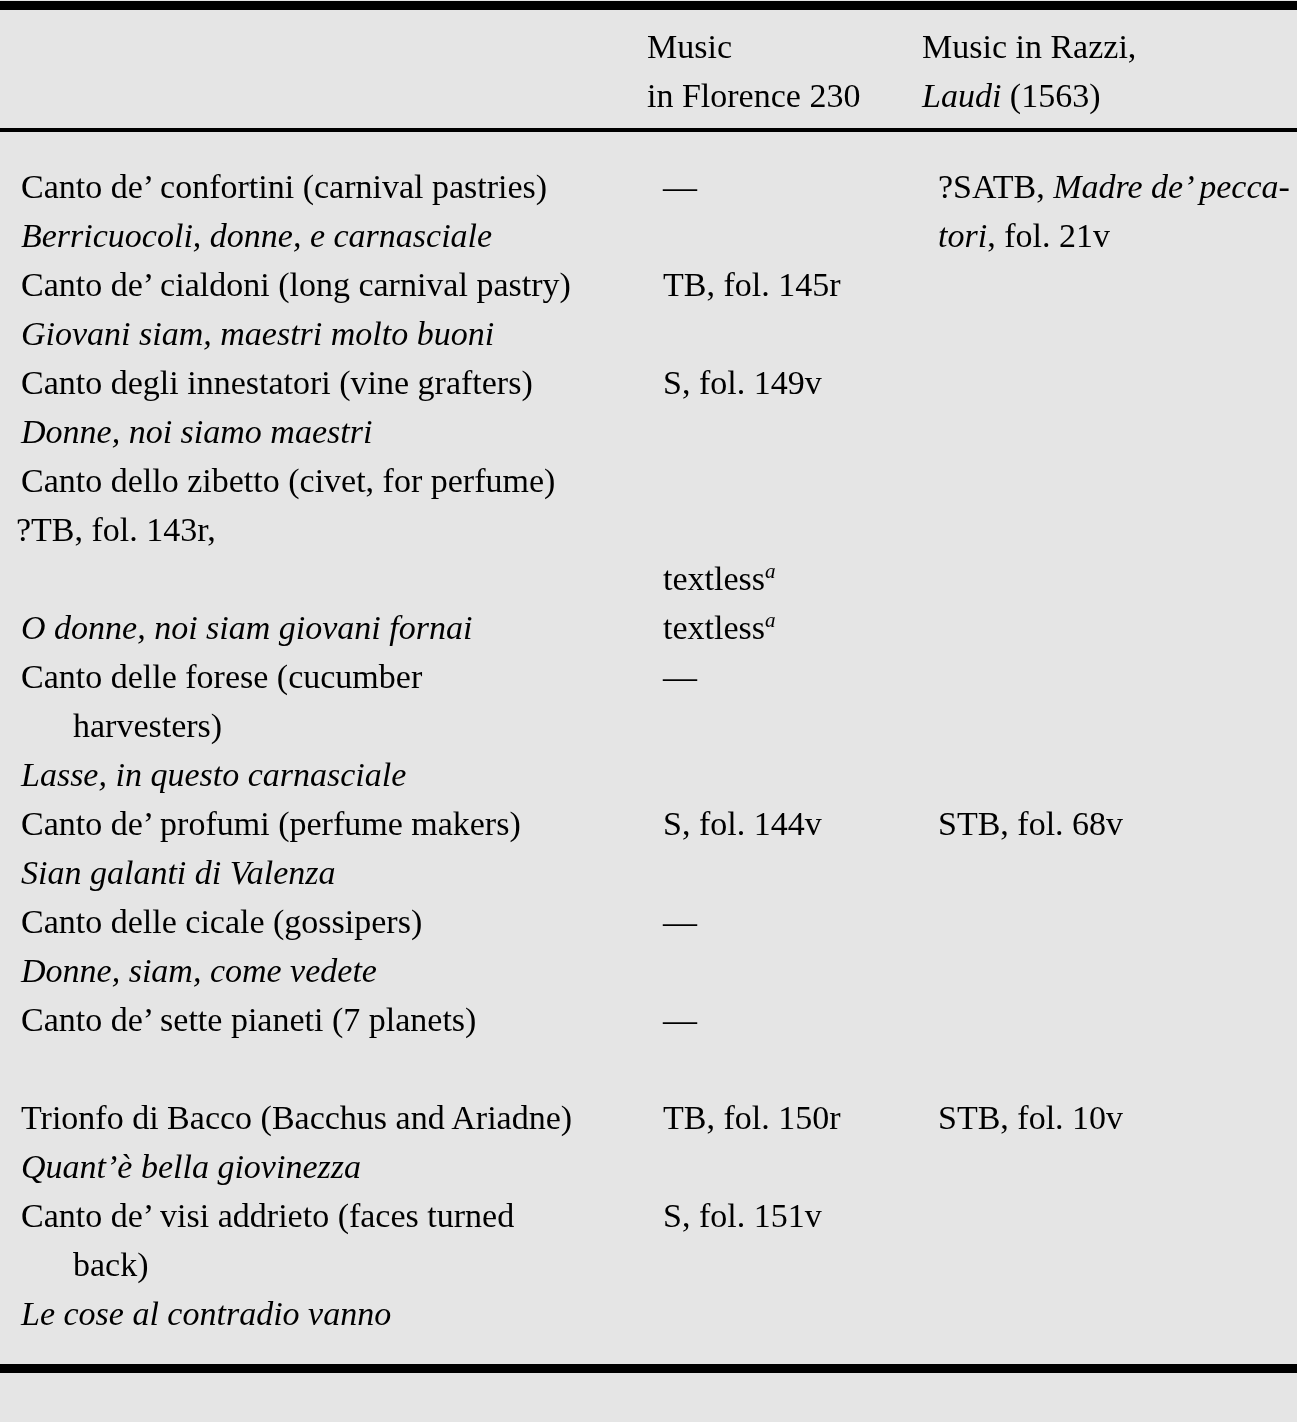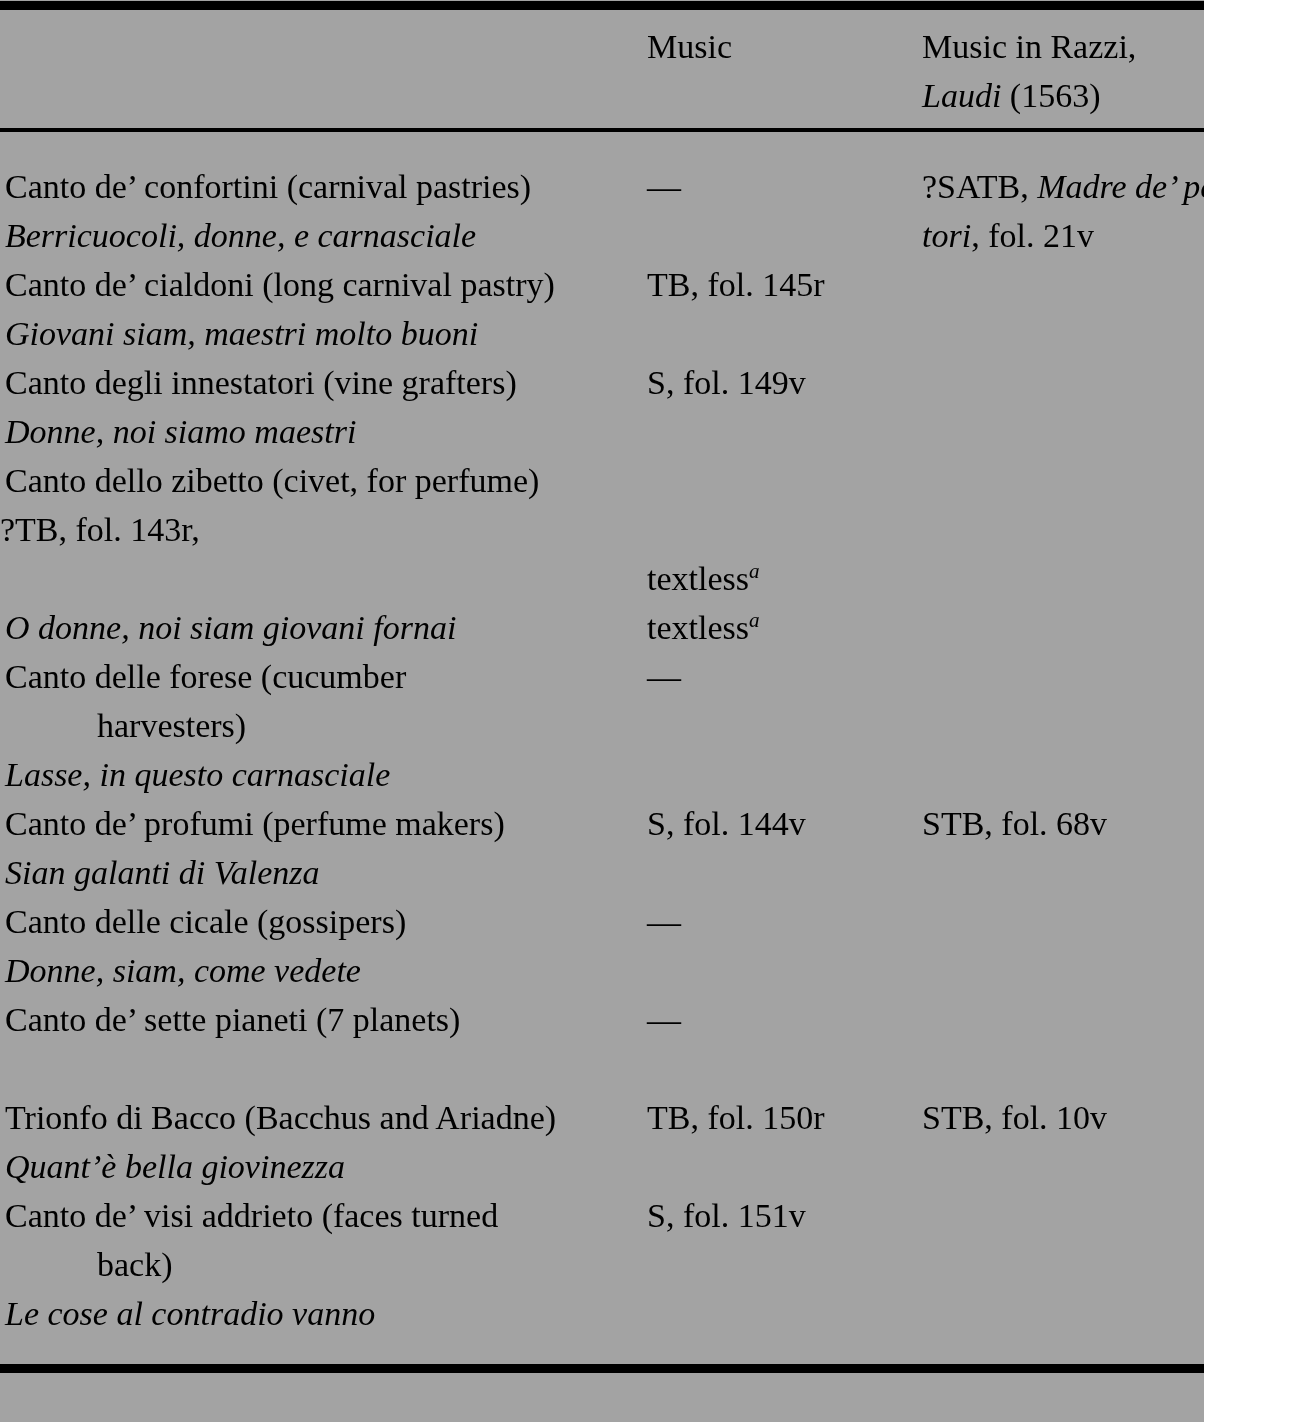--- a/index.html
+++ b/index.html
@@ -4,23 +4,23 @@
 <style>
   html, body {
     margin: 0;
     padding: 0;
     background: #ffffff;
   }
   * { box-sizing: border-box; }
 
   .page {
     position: relative;
-    width: 1204px;
+    width: 1297px;
     height: 1422px;
-    background: #a3a3a3;
+    background: #e5e5e5;
     color: #000000;
     font-family: "Liberation Serif", "DejaVu Serif", serif;
     font-size: 34px;
     overflow: hidden;
   }
 
   .rule {
     width: 100%;
     background: #000000;
   }
@@ -46,43 +46,45 @@
 
   .tbody {
     padding-top: 30px;
     padding-bottom: 26px;
   }
 
   .row {
     display: grid;
     grid-template-columns: 647px 275px 375px;
     height: 49px;
+    padding-left: 16px;
   }
 
   .c1 { padding-left: 5px; }
-  .c1.indent { padding-left: 57px; margin-left: 40px; }
+  .c1.indent { padding-left: 57px; }
 
   .it { font-style: italic; margin-top: 16px; }
 
   sup {
     font-size: 0.62em;
     vertical-align: super;
     line-height: 0;
   }
 </style>
 </head>
 <body>
 
 <div class="page">
   <div class="rule thick top"></div>
 
   <div class="hdr">
     <div class="cell c1"></div>
     <div class="cell c2" id="hc-florence">
         <div class="line"><span>Music</span></div>
+        <div class="line"><span>in Florence 230</span></div>
       </div>
     <div class="cell c3" id="hc-razzi">
         <div class="line"><span>Music in Razzi,</span></div>
         <div class="line"><span class="it">Laudi</span><span> (1563)</span></div>
       </div>
   </div>
 
   <div class="rule thin"></div>
 
   <div class="tbody" id="tbody">

